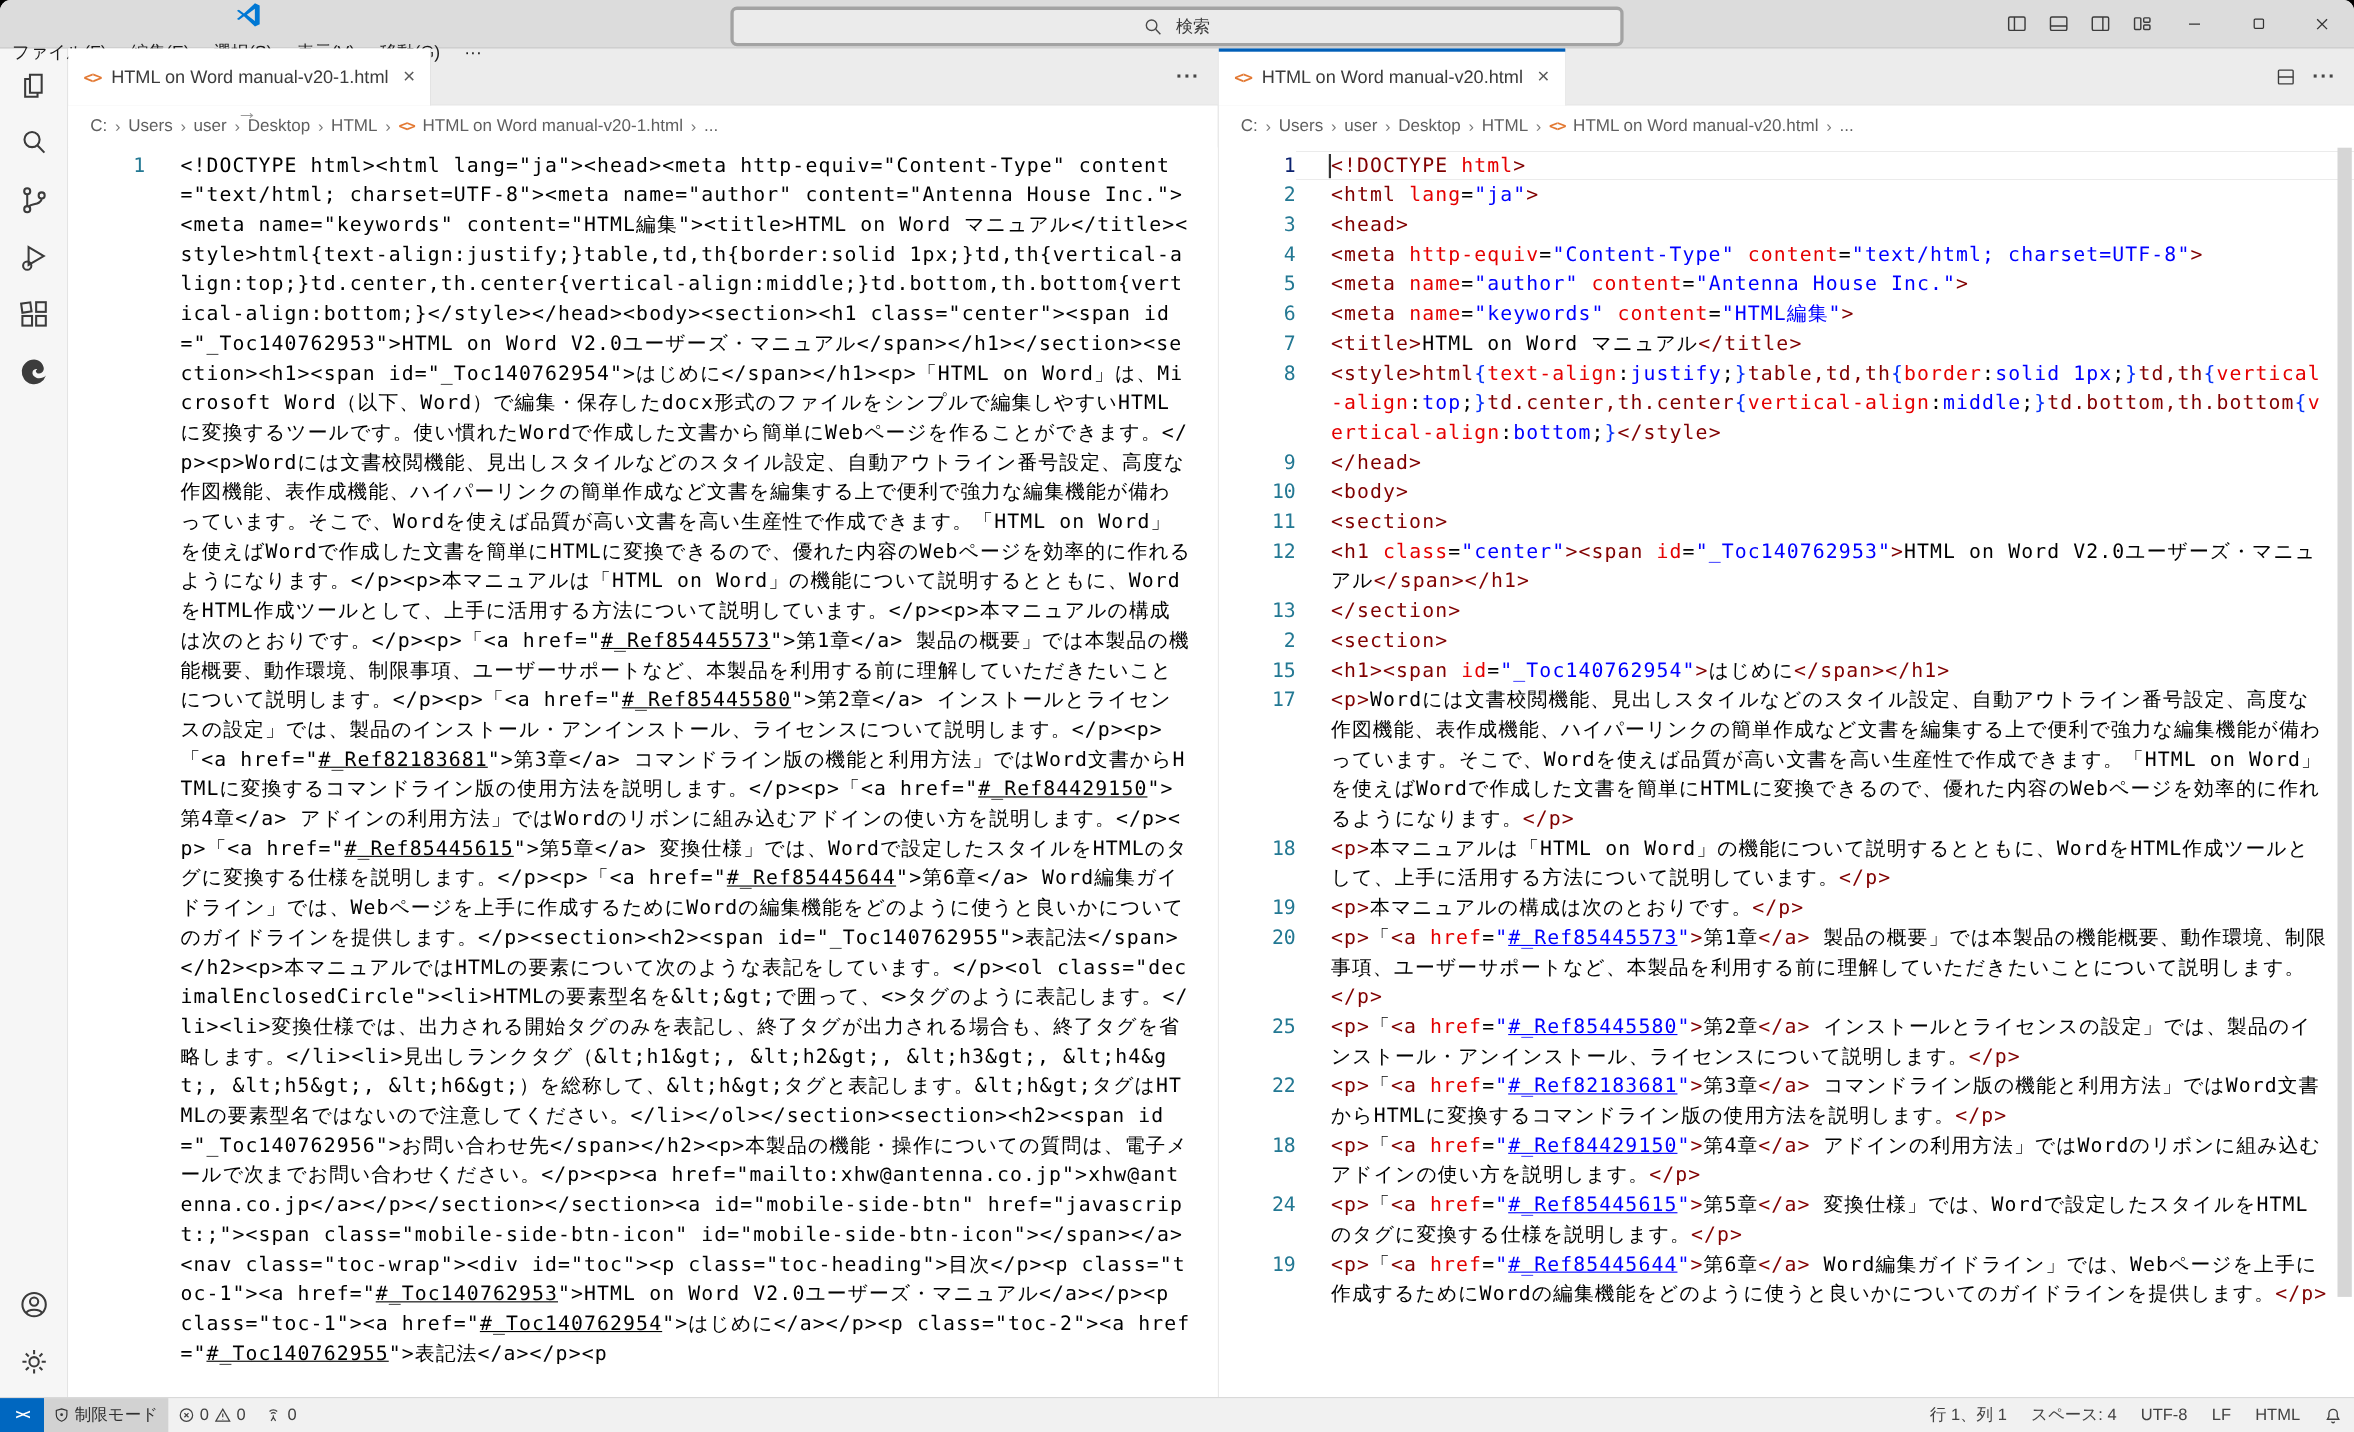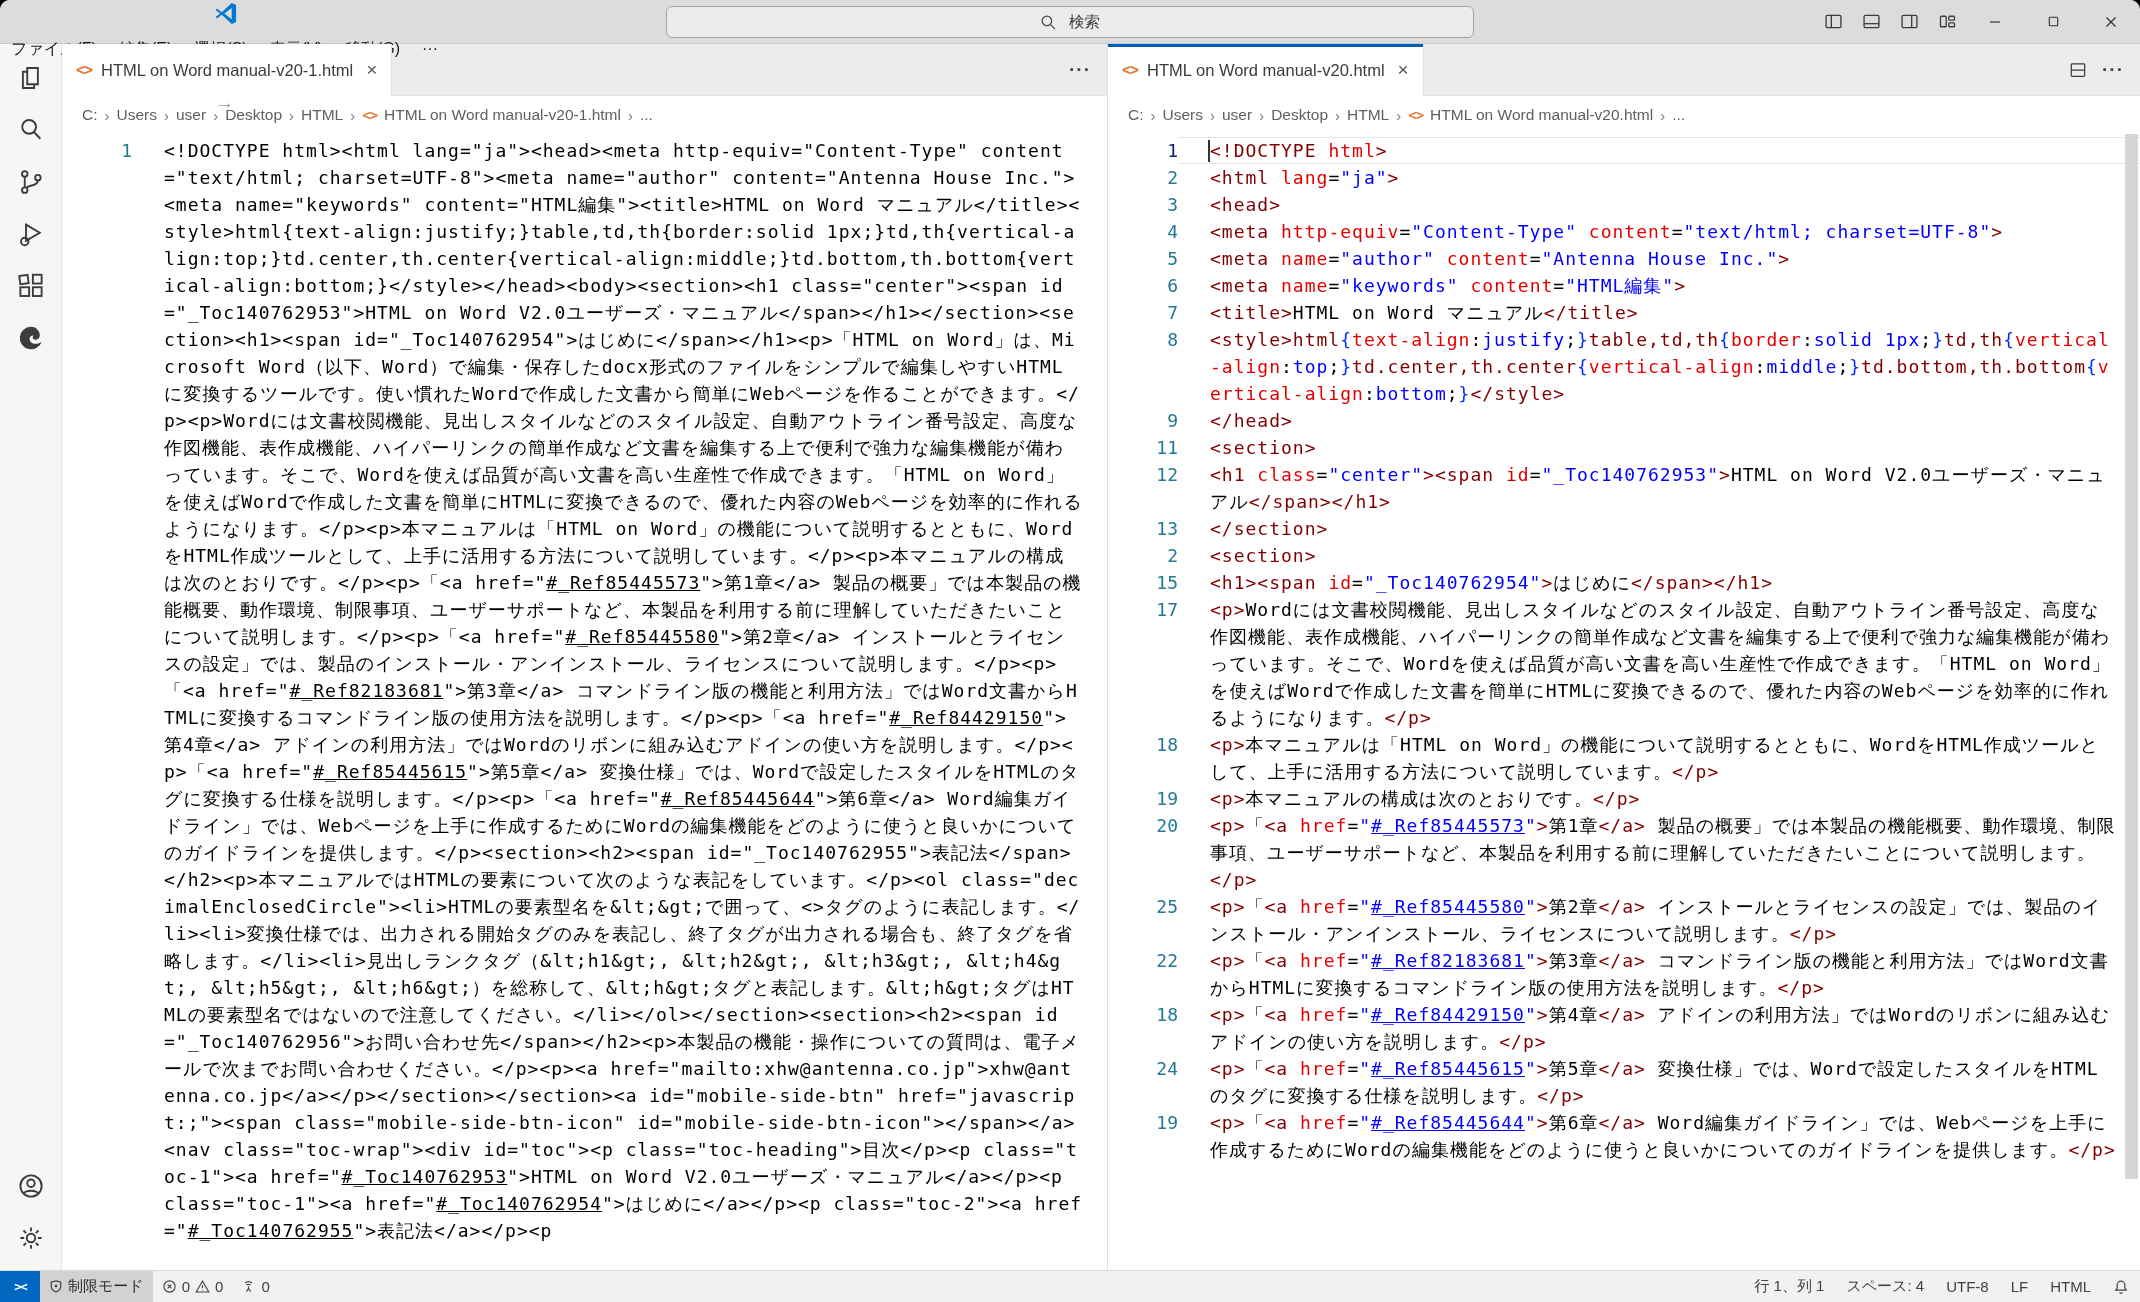--- a/index.html
+++ b/index.html
@@ -8,21 +8,21 @@
   
   .titlebar{position:relative;height:44px;background:#dcdcdc;border-bottom:1px solid #c9c9c9;
     display:flex;align-items:center;box-sizing:border-box;}
   .tb-left{display:flex;align-items:center;height:100%;flex-direction:column;}
   .logo{display:flex;align-items:center;padding:0 12px 0 14px;}
   .menus{display:flex;align-items:center;height:100%;}
   .menu{padding:0 11px;font-size:16px;color:#1a1a1a;line-height:44px;cursor:default;}
   .nav-arrow{font-size:19px;padding:0 12px;color:#333;}
   .nav-arrow.disabled{color:#9b9b9b;}
   .searchbox{position:absolute;left:50%;top:6px;transform:translateX(-50%);width:806px;height:30px;
-    background:#ebebeb;border:1px solid #a3a3a3;border-radius:6px;display:flex;align-items:center;
+    background:#ebebeb;border:3px solid #a3a3a3;border-radius:6px;display:flex;align-items:center;
     justify-content:center;gap:12px;font-size:15.5px;color:#3b3b3b;}
   .tb-right{margin-left:auto;display:flex;align-items:center;height:100%;}
   .tb-icon{width:38px;height:44px;display:flex;align-items:center;justify-content:center;}
   .winctl{width:58px;height:44px;display:flex;align-items:center;justify-content:center;}
   
   .bodyarea{display:flex;height:1226px;}
   .activitybar{width:62px;background:#f6f6f6;border-right:1px solid #e3e3e3;display:flex;
     flex-direction:column;align-items:center;box-sizing:border-box;padding-top:8px;}
   .ab-icon{width:62px;height:52px;display:flex;align-items:center;justify-content:center;}
   .ab-bottom{margin-top:auto;padding-bottom:6px;display:flex;flex-direction:column;align-items:center;}
@@ -309,20 +309,24 @@
               </div>
               <div class="crow">
                 <div class="ln">8</div>
                 <div class="ct"><span class="c-t">&lt;style&gt;</span><span class="c-t">html</span><span class="c-b">{</span><span class="c-a">text-align</span><span class="c-p">:</span><span class="c-s">justify</span><span class="c-p">;</span><span class="c-b">}</span><span class="c-t">table,td,th</span><span class="c-b">{</span><span class="c-a">border</span><span class="c-p">:</span><span class="c-s">solid 1px</span><span class="c-p">;</span><span class="c-b">}</span><span class="c-t">td,th</span><span class="c-b">{</span><span class="c-a">vertical-align</span><span class="c-p">:</span><span class="c-s">top</span><span class="c-p">;</span><span class="c-b">}</span><span class="c-t">td.center,th.center</span><span class="c-b">{</span><span class="c-a">vertical-align</span><span class="c-p">:</span><span class="c-s">middle</span><span class="c-p">;</span><span class="c-b">}</span><span class="c-t">td.bottom,th.bottom</span><span class="c-b">{</span><span class="c-a">vertical-align</span><span class="c-p">:</span><span class="c-s">bottom</span><span class="c-p">;</span><span class="c-b">}</span><span class="c-t">&lt;/style&gt;</span></div>
               </div>
               <div class="crow">
                 <div class="ln">9</div>
                 <div class="ct"><span class="c-t">&lt;/head&gt;</span></div>
               </div>
               <div class="crow">
+                <div class="ln">10</div>
+                <div class="ct"><span class="c-t">&lt;body&gt;</span></div>
+              </div>
+              <div class="crow">
                 <div class="ln">11</div>
                 <div class="ct"><span class="c-t">&lt;section&gt;</span></div>
               </div>
               <div class="crow">
                 <div class="ln">12</div>
                 <div class="ct"><span class="c-t">&lt;h1 </span><span class="c-a">class</span><span class="c-p">=</span><span class="c-s">"center"</span><span class="c-t">&gt;&lt;span </span><span class="c-a">id</span><span class="c-p">=</span><span class="c-s">"_Toc140762953"</span><span class="c-t">&gt;</span><span class="c-p">HTML on Word V2.0ユーザーズ・マニュアル</span><span class="c-t">&lt;/span&gt;&lt;/h1&gt;</span></div>
               </div>
               <div class="crow">
                 <div class="ln">13</div>
                 <div class="ct"><span class="c-t">&lt;/section&gt;</span></div>

